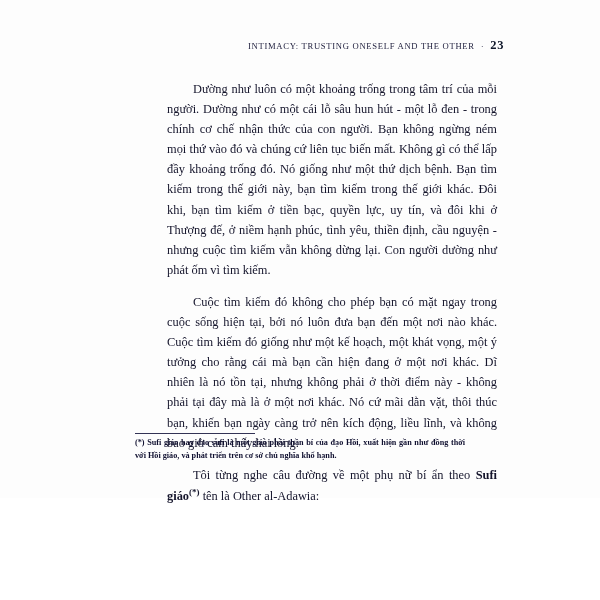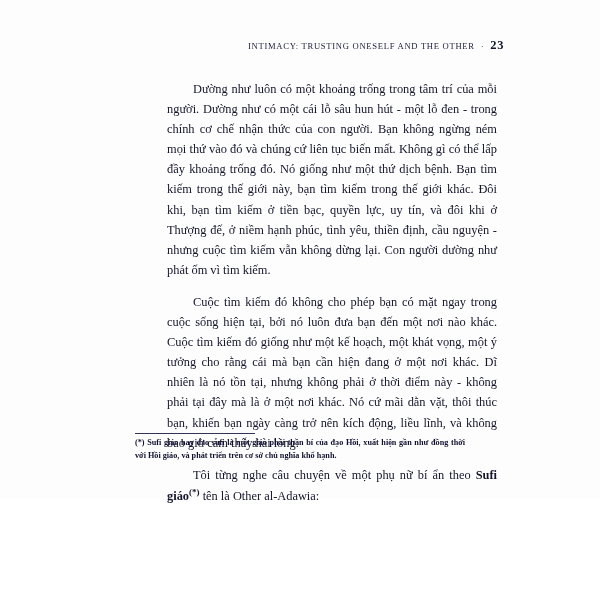--- a/index.html
+++ b/index.html
@@ -106,21 +106,21 @@
     <span class="rh-sep">·</span>
     <span class="rh-page">23</span>
   </div>
 
   <div class="body-text">
 
     <p class="para">Dường như luôn có một khoảng trống trong tâm trí của mỗi người. Dường như có một cái lỗ sâu hun hút - một lỗ đen - trong chính cơ chế nhận thức của con người. Bạn không ngừng ném mọi thứ vào đó và chúng cứ liên tục biến mất. Không gì có thể lấp đầy khoảng trống đó. Nó giống như một thứ dịch bệnh. Bạn tìm kiếm trong thế giới này, bạn tìm kiếm trong thế giới khác. Đôi khi, bạn tìm kiếm ở tiền bạc, quyền lực, uy tín, và đôi khi ở Thượng đế, ở niềm hạnh phúc, tình yêu, thiền định, cầu nguyện - nhưng cuộc tìm kiếm vẫn không dừng lại. Con người dường như phát ốm vì tìm kiếm.</p>
 
     <p class="para">Cuộc tìm kiếm đó không cho phép bạn có mặt ngay trong cuộc sống hiện tại, bởi nó luôn đưa bạn đến một nơi nào khác. Cuộc tìm kiếm đó giống như một kế hoạch, một khát vọng, một ý tưởng cho rằng cái mà bạn cần hiện đang ở một nơi khác. Dĩ nhiên là nó tồn tại, nhưng không phải ở thời điểm này - không phải tại đây mà là ở một nơi khác. Nó cứ mãi dằn vặt, thôi thúc bạn, khiến bạn ngày càng trở nên kích động, liều lĩnh, và không bao giờ cảm thấy hài lòng.</p>
 
-    <p class="para"><span>Tôi từng nghe câu chuyện về một phụ nữ bí ẩn theo </span><span class="sufi-term">Sufi giáo</span><span class="footnote-marker">(*)</span><span> tên là Other al-Adawia:</span></p>
+    <p class="para"><span>Tôi từng nghe câu đường về một phụ nữ bí ẩn theo </span><span class="sufi-term">Sufi giáo</span><span class="footnote-marker">(*)</span><span> tên là Other al-Adawia:</span></p>
 
 
   </div>
 
   <div class="footnote-rule"></div>
   <div class="footnote">(*) Sufi giáo hay đạo sufi là một giáo phái thần bí của đạo Hồi, xuất hiện gần như đồng thời với Hồi giáo, và phát triển trên cơ sở chủ nghĩa khổ hạnh.</div>
 
 </div>
 
 </body></html>

